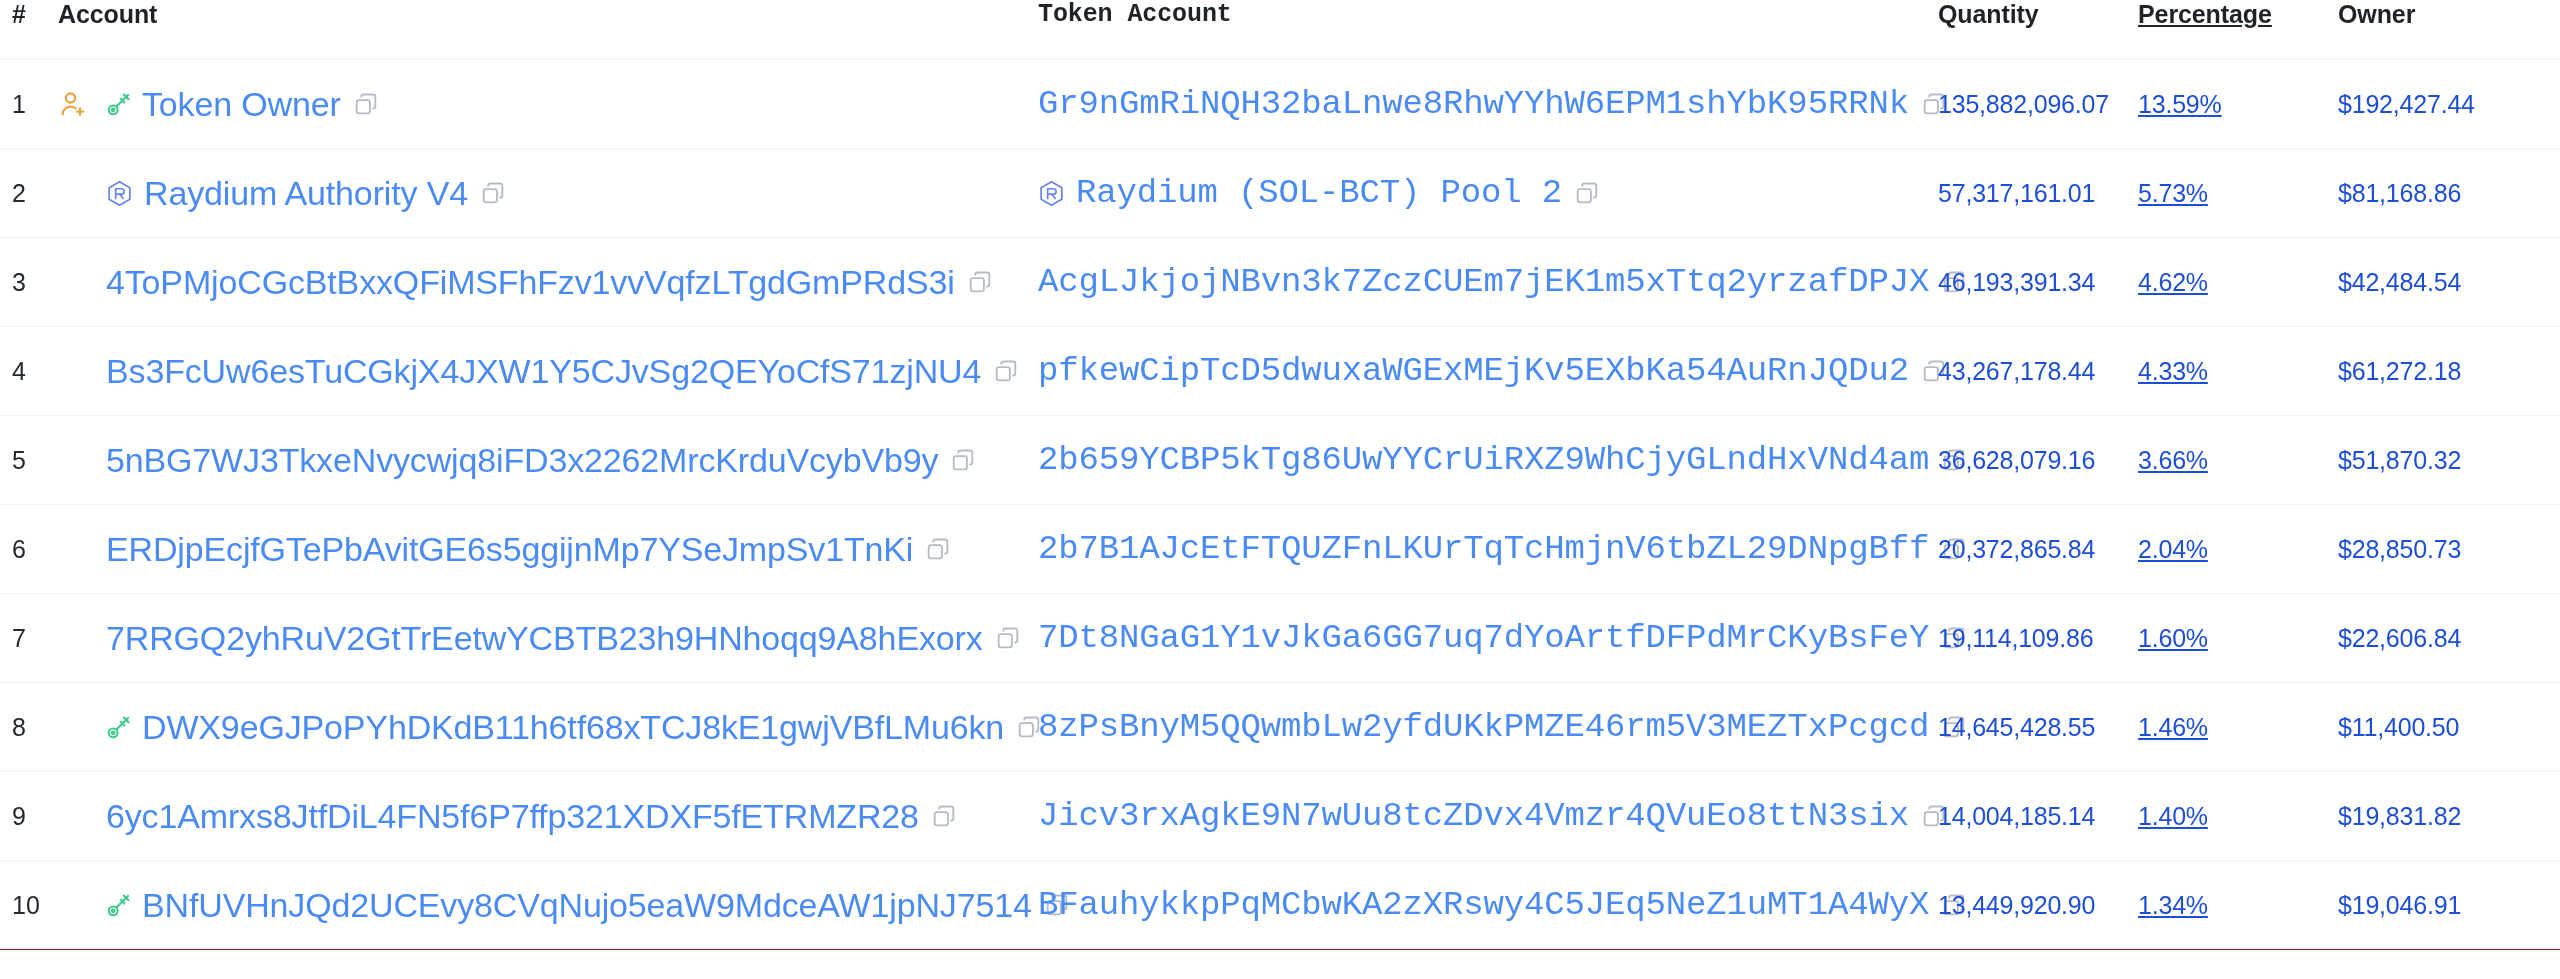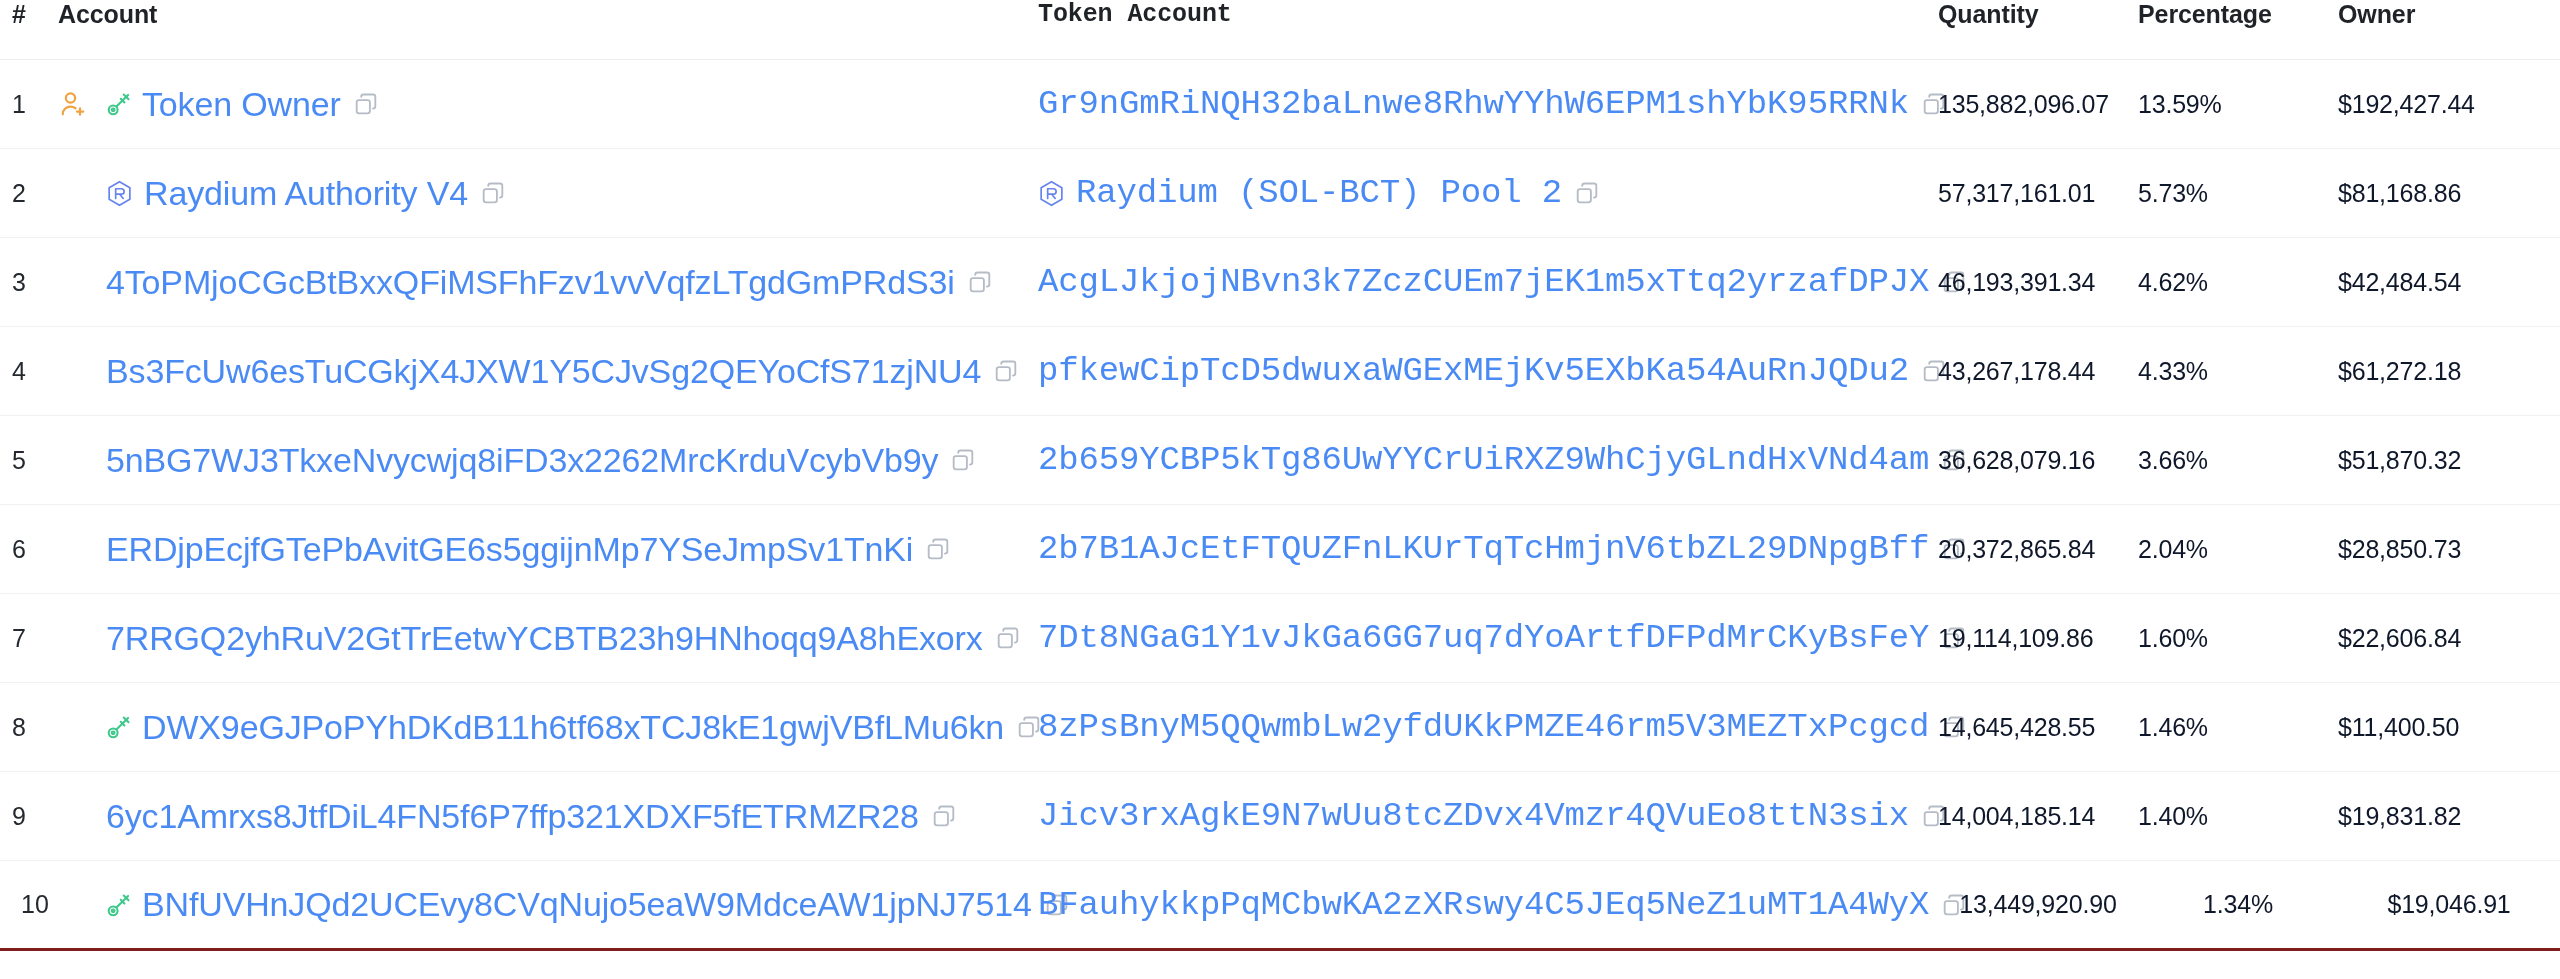--- a/index.html
+++ b/index.html
@@ -32,26 +32,26 @@
     letter-spacing: -0.1px;
     white-space: nowrap;
   }
   thead tr { border-bottom: 1px solid #eceef1; }
 
   
   .col-rank      { width: 58px;  padding-left: 12px !important; }
   .col-account   { width: 980px; }
   .col-token     { width: 900px; font-family: Liberation Mono, monospace; }
   .col-qty       { width: 200px; }
-  .col-pct       { width: 200px; }
+  .col-pct       { width: 200px; text-decoration: underline; }
   .col-value     { width: 222px; }
 
   
   tbody tr { border-bottom: 1px solid #f0f1f3; height: 89px; }
-  tbody tr:last-child { border-bottom: 3px solid #7f1d1d; text-align: center; }
+  tbody tr:last-child { border-bottom: 1px solid #7f1d1d; }
   tbody td {
     font-size: 25px;
     color: #24292f;
     vertical-align: middle;
     padding: 0;
     white-space: nowrap;
   }
   td.col-rank { padding-left: 12px; color: #24292f; }
 
   .cell-flex {
@@ -70,21 +70,21 @@
   
   .icon { display: inline-flex; align-items: center; justify-content: center; flex: none; }
 
   .user-plus-icon { width: 30px; height: 30px; margin-right: 18px; }
   .key-icon { width: 26px; height: 26px; margin-right: 10px; }
   .ray-icon { width: 27px; height: 27px; margin-right: 11px; }
   .copy-icon { width: 26px; height: 26px; margin-left: 12px; cursor: pointer; }
 
   .rank-spacer { display:inline-block; width: 48px; flex: none; }
 
-  .num { font-size: 25px; color: #0f172a; letter-spacing: -0.2px; }
+  .num { font-size: 25px; color: #1d4ed8; letter-spacing: -0.2px; }
 </style>
 </head>
 <body>
 
 <table class="holders-table">
   <thead>
     <tr>
       <th class="col-rank">#</th>
       <th class="col-account">Account</th>
       <th class="col-token">Token Account</th>

